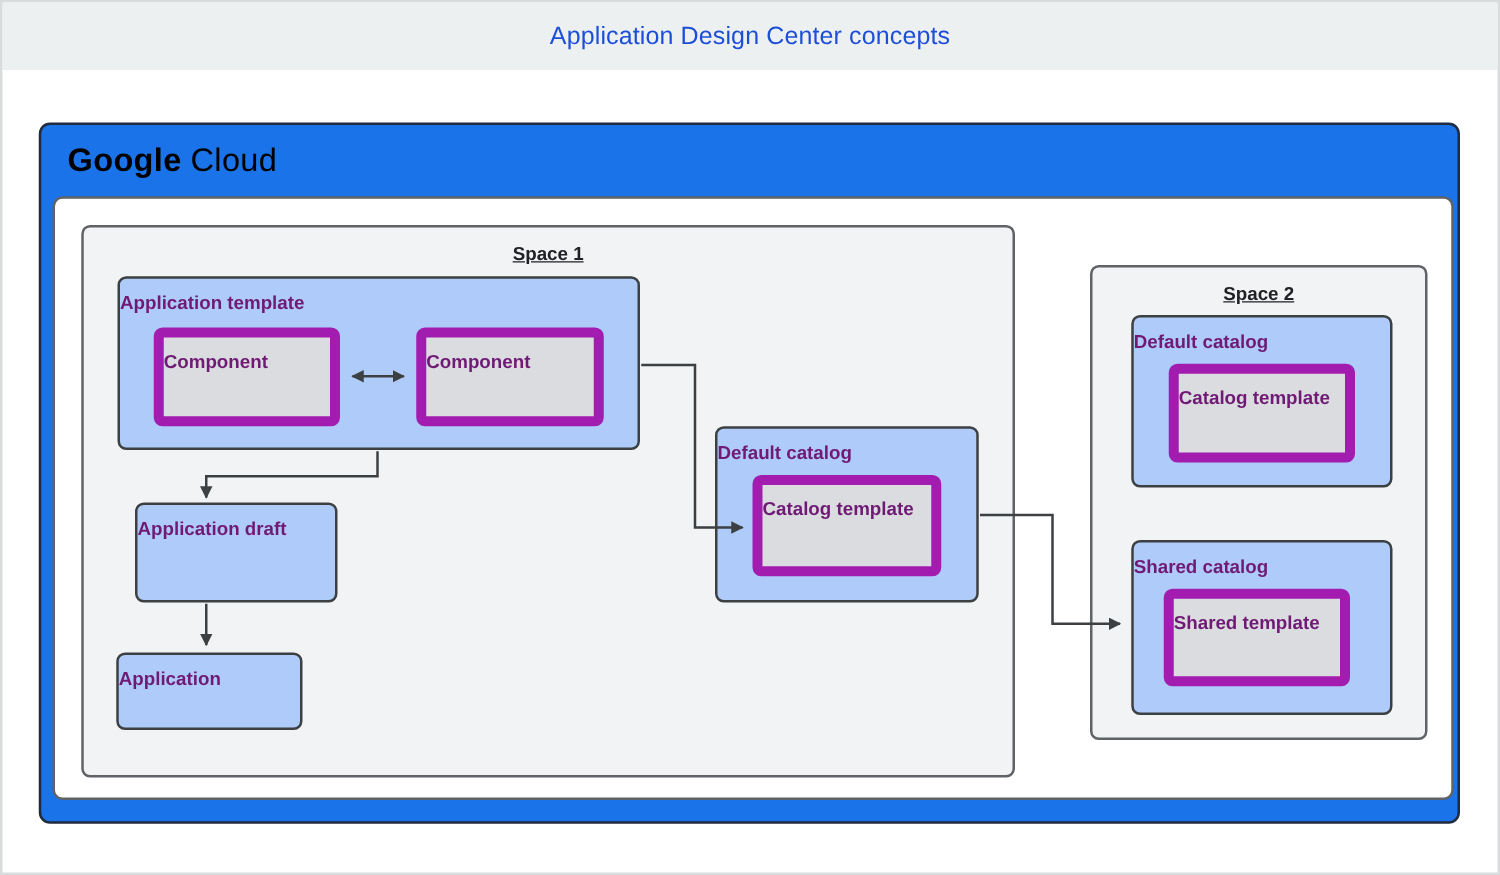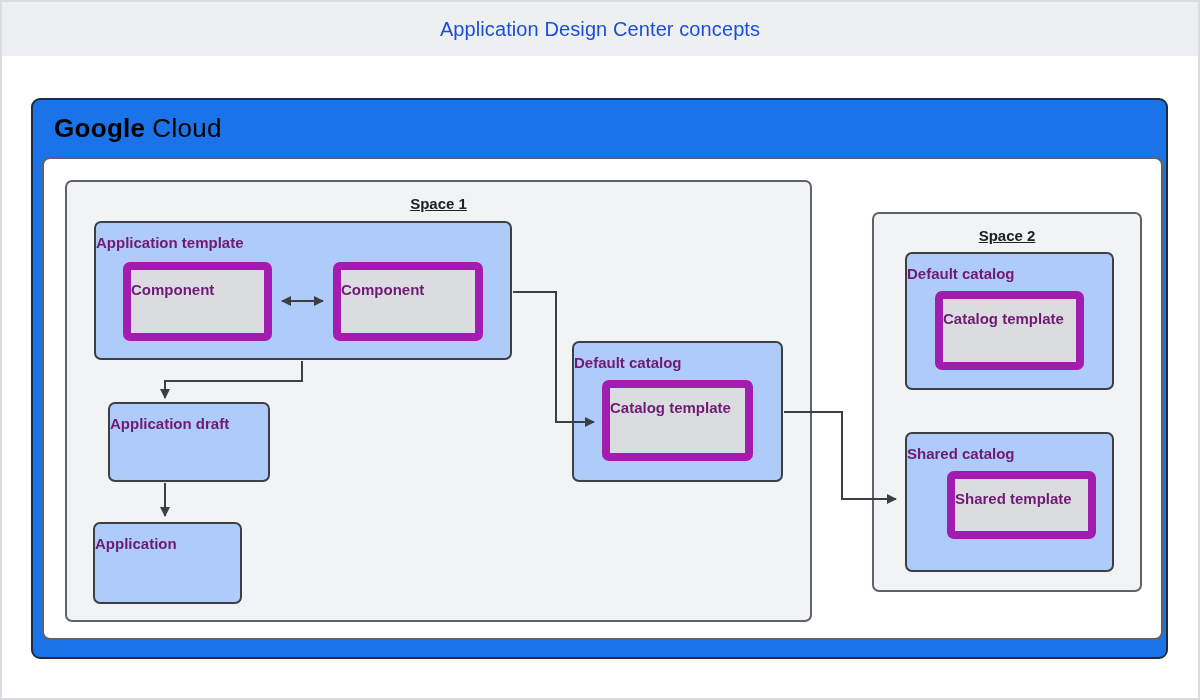--- a/index.html
+++ b/index.html
@@ -101,31 +101,31 @@
     font-weight: 700;
     color: #701a75;
     white-space: nowrap;
   }
 
   
   #app-template   { left: 27px;  top: 39px;  width: 418px; height: 139px; }
   #component-left { left: 27px;  top: 39px;  width: 149px; height: 79px; }
   #component-right{ left: 237px; top: 39px;  width: 150px; height: 79px; }
   #app-draft      { left: 41px;  top: 220px; width: 162px; height: 80px; }
-  #application    { left: 26px;  top: 340px; width: 149px; height: 82px; padding-left: 15px; }
+  #application    { left: 26px;  top: 340px; width: 149px; height: 62px; padding-left: 15px; }
 
   
   #default-catalog-mid   { left: 528px; top: 182px; width: 211px; height: 141px; }
   #catalog-template-mid  { left: 28px;  top: 37px;  width: 151px; height: 81px; }
 
   
   #default-catalog-2     { left: 31px; top: 38px;  width: 209px; height: 138px; }
   #catalog-template-2    { left: 28px; top: 37px;  width: 149px; height: 79px; }
   #shared-catalog        { left: 31px; top: 218px; width: 209px; height: 140px; }
-  #shared-template       { left: 40px; top: 37px;  width: 149px; height: 68px; text-decoration: underline; }
+  #shared-template       { left: 24px; top: 37px;  width: 149px; height: 78px; text-decoration: underline; }
 
   .connector-layer {
     position: absolute;
     left: 0; top: 0;
     width: 1200px; height: 700px;
     pointer-events: none;
   }
 </style>
 </head>
 <body>

